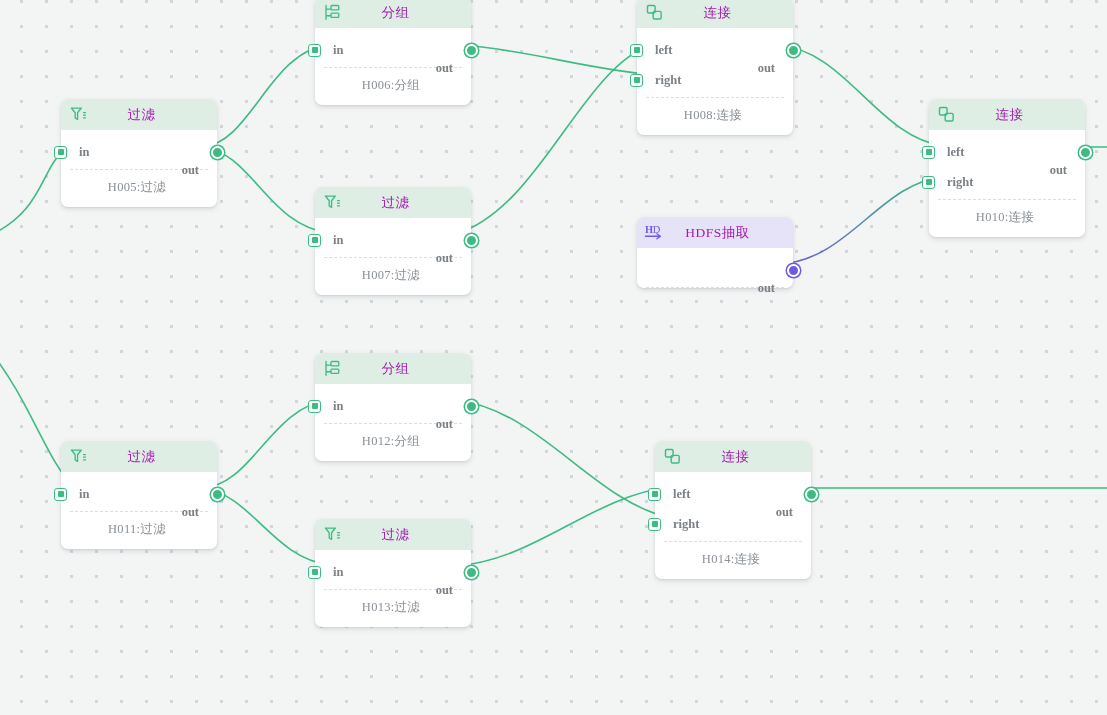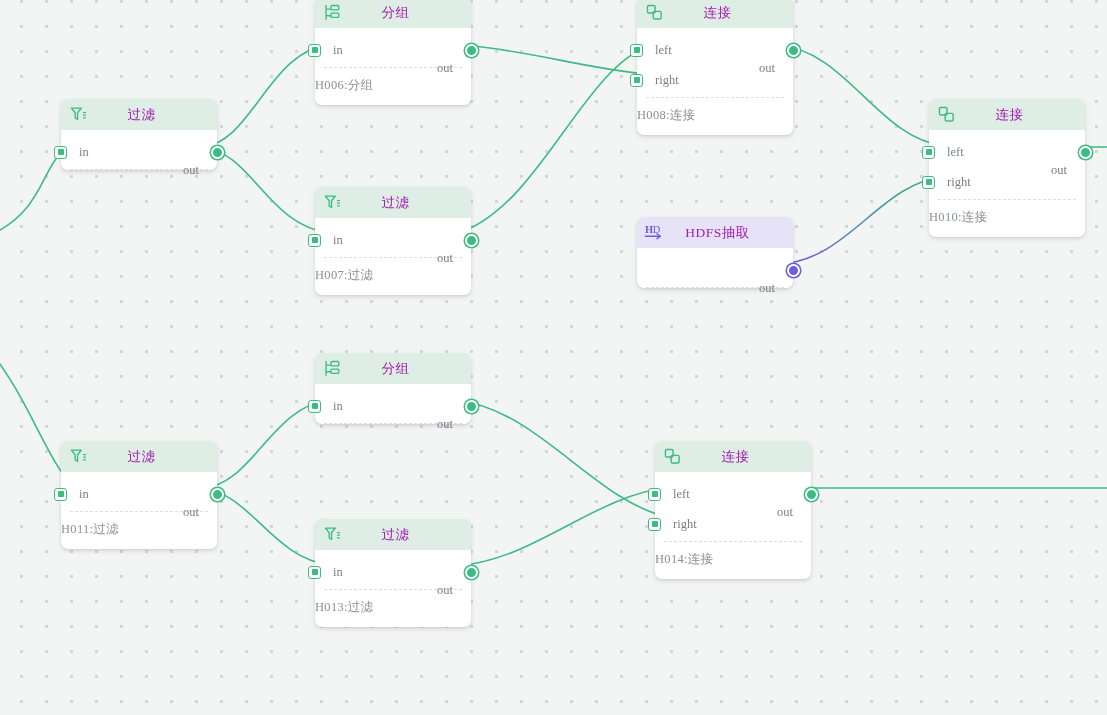--- a/index.html
+++ b/index.html
@@ -73,20 +73,21 @@
     position: relative;
   }
 
   .port-row {
     height: 30px;
     display: flex;
     align-items: center;
     position: relative;
     padding: 0 9px;
     box-sizing: border-box;
+    font-weight: bold;
   }
   .port-row.right-align { justify-content: flex-end; }
 
   .port-label {
     font-size: 12.5px;
     color: #7b8187;
     font-family: "Liberation Serif", serif;
   }
   .port-label.in { margin-left: 9px; }
   .port-label.out { margin-right: 9px; margin-top: 36px; }
@@ -130,21 +131,21 @@
     box-shadow: 0 0 0 1.5px #6b5ce0;
   }
 
   .node-divider {
     margin: 2px 9px 0 9px;
     border-top: 1px dashed #dcdfe2;
     height: 0;
   }
 
   .node-footer {
-    text-align: left;
+    text-align: center;
     font-size: 12.5px;
     color: #8a9096;
     padding: 9px 4px 11px 0;
     letter-spacing: 0.3px;
   }
 </style>
 </head>
 <body>
 
 <div id="canvas">
@@ -189,20 +190,21 @@
         </div>
         <div class="node-body">
           <div class="port-row">
             <span class="port-in"></span>
             <span class="port-label in">in</span>
             <span style="flex: 1 1 auto;"></span>
             <span class="port-label out">out</span>
             <span class="port-out"></span>
           </div>
           <div class="node-divider"></div>
+          <div class="node-footer">H005:过滤</div>
         </div>
       </div>
       <div class="node green" style="left: 315px; top: -3px;">
         <div class="node-header">
           <span class="node-icon">
             <svg width="19" height="19" viewBox="0 0 20 20" fill="none">
               <path d="M3.2 2.6 V17.2 M3.2 6.4 H8 M3.2 13.4 H8" stroke="#3cbc83" stroke-width="1.4" stroke-linecap="round"></path>
               <rect x="8.4" y="2.6" width="8.2" height="4.6" rx="1" stroke="#3cbc83" stroke-width="1.4" fill="none"></rect>
               <rect x="8.4" y="10.6" width="8.2" height="4.6" rx="1" stroke="#3cbc83" stroke-width="1.4" fill="none"></rect>
             </svg>
@@ -354,20 +356,21 @@
         </div>
         <div class="node-body">
           <div class="port-row">
             <span class="port-in"></span>
             <span class="port-label in">in</span>
             <span style="flex: 1 1 auto;"></span>
             <span class="port-label out">out</span>
             <span class="port-out"></span>
           </div>
           <div class="node-divider"></div>
+          <div class="node-footer">H012:分组</div>
         </div>
       </div>
       <div class="node green" style="left: 315px; top: 519px;">
         <div class="node-header">
           <span class="node-icon">
             <svg width="19" height="19" viewBox="0 0 20 20" fill="none">
               <path d="M2.5 3.2 H13 L9 8.2 V15.2 L6.5 13.6 V8.2 Z" stroke="#3cbc83" stroke-width="1.4" stroke-linejoin="round" fill="none"></path>
               <rect x="14.6" y="7.4" width="3.4" height="1.3" rx="0.5" fill="#3cbc83"></rect>
               <rect x="14.6" y="10.1" width="3.4" height="1.3" rx="0.5" fill="#3cbc83"></rect>
               <rect x="14.6" y="12.8" width="3.4" height="1.3" rx="0.5" fill="#3cbc83"></rect>

